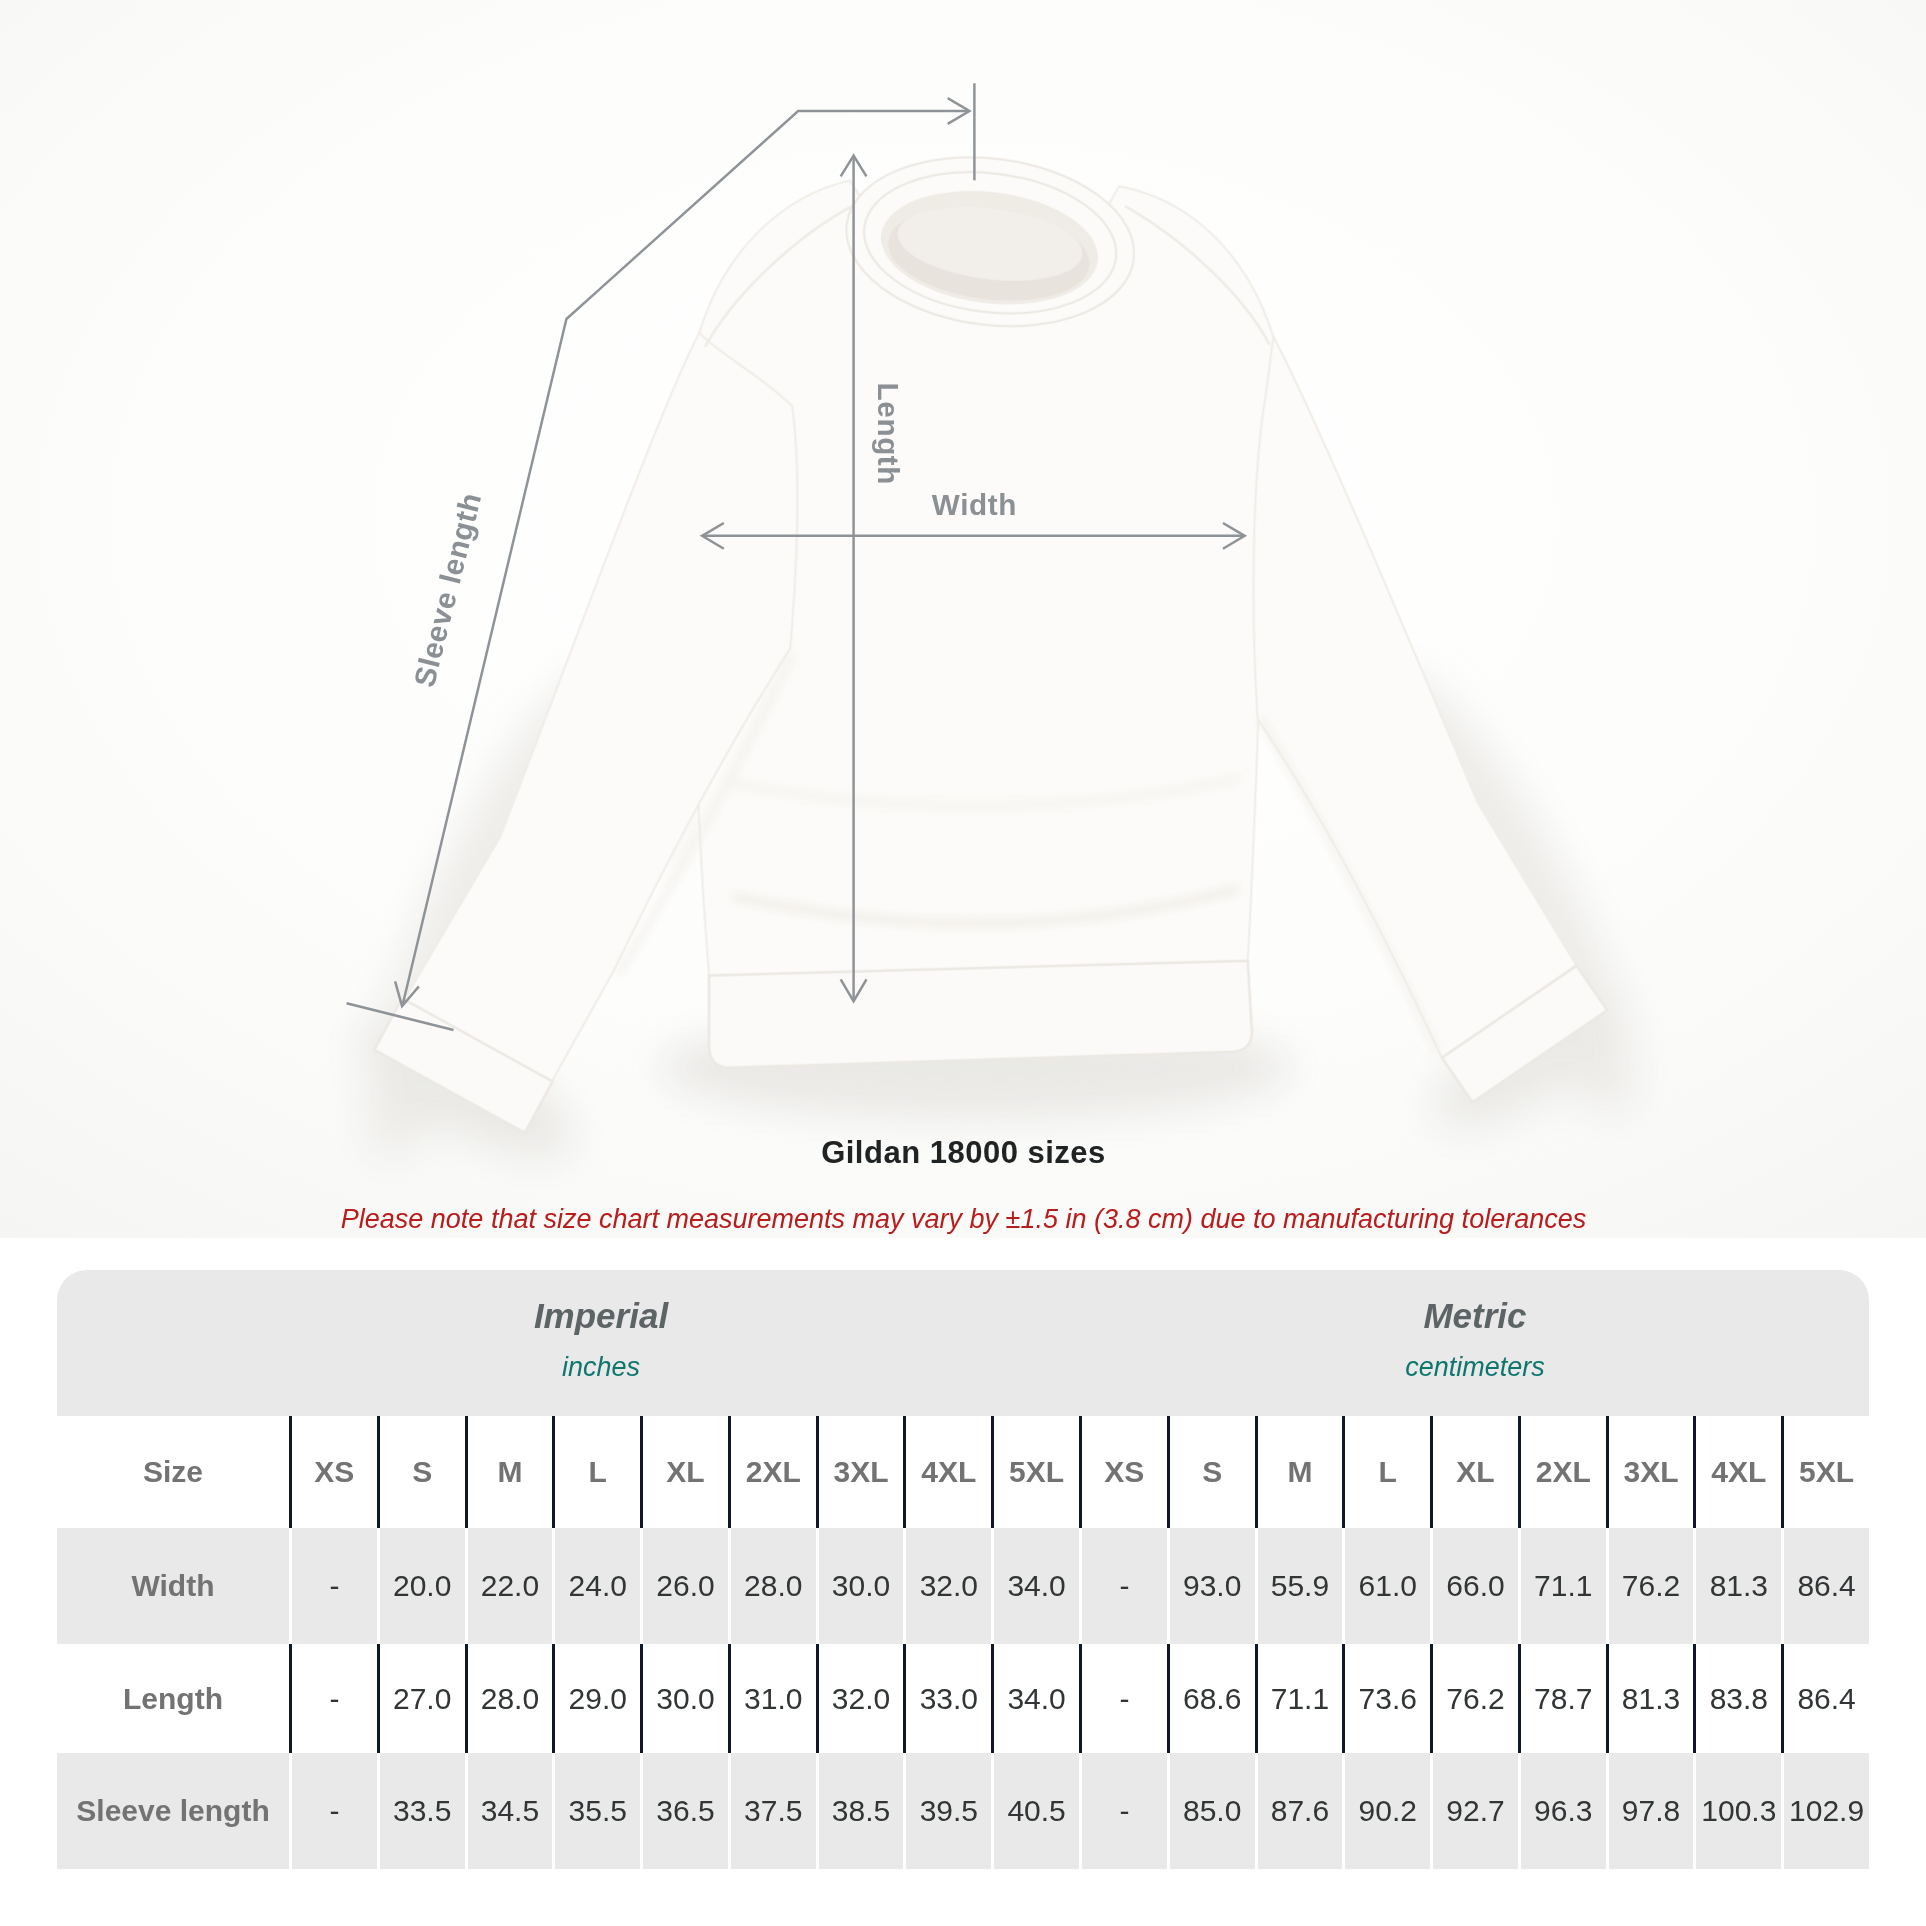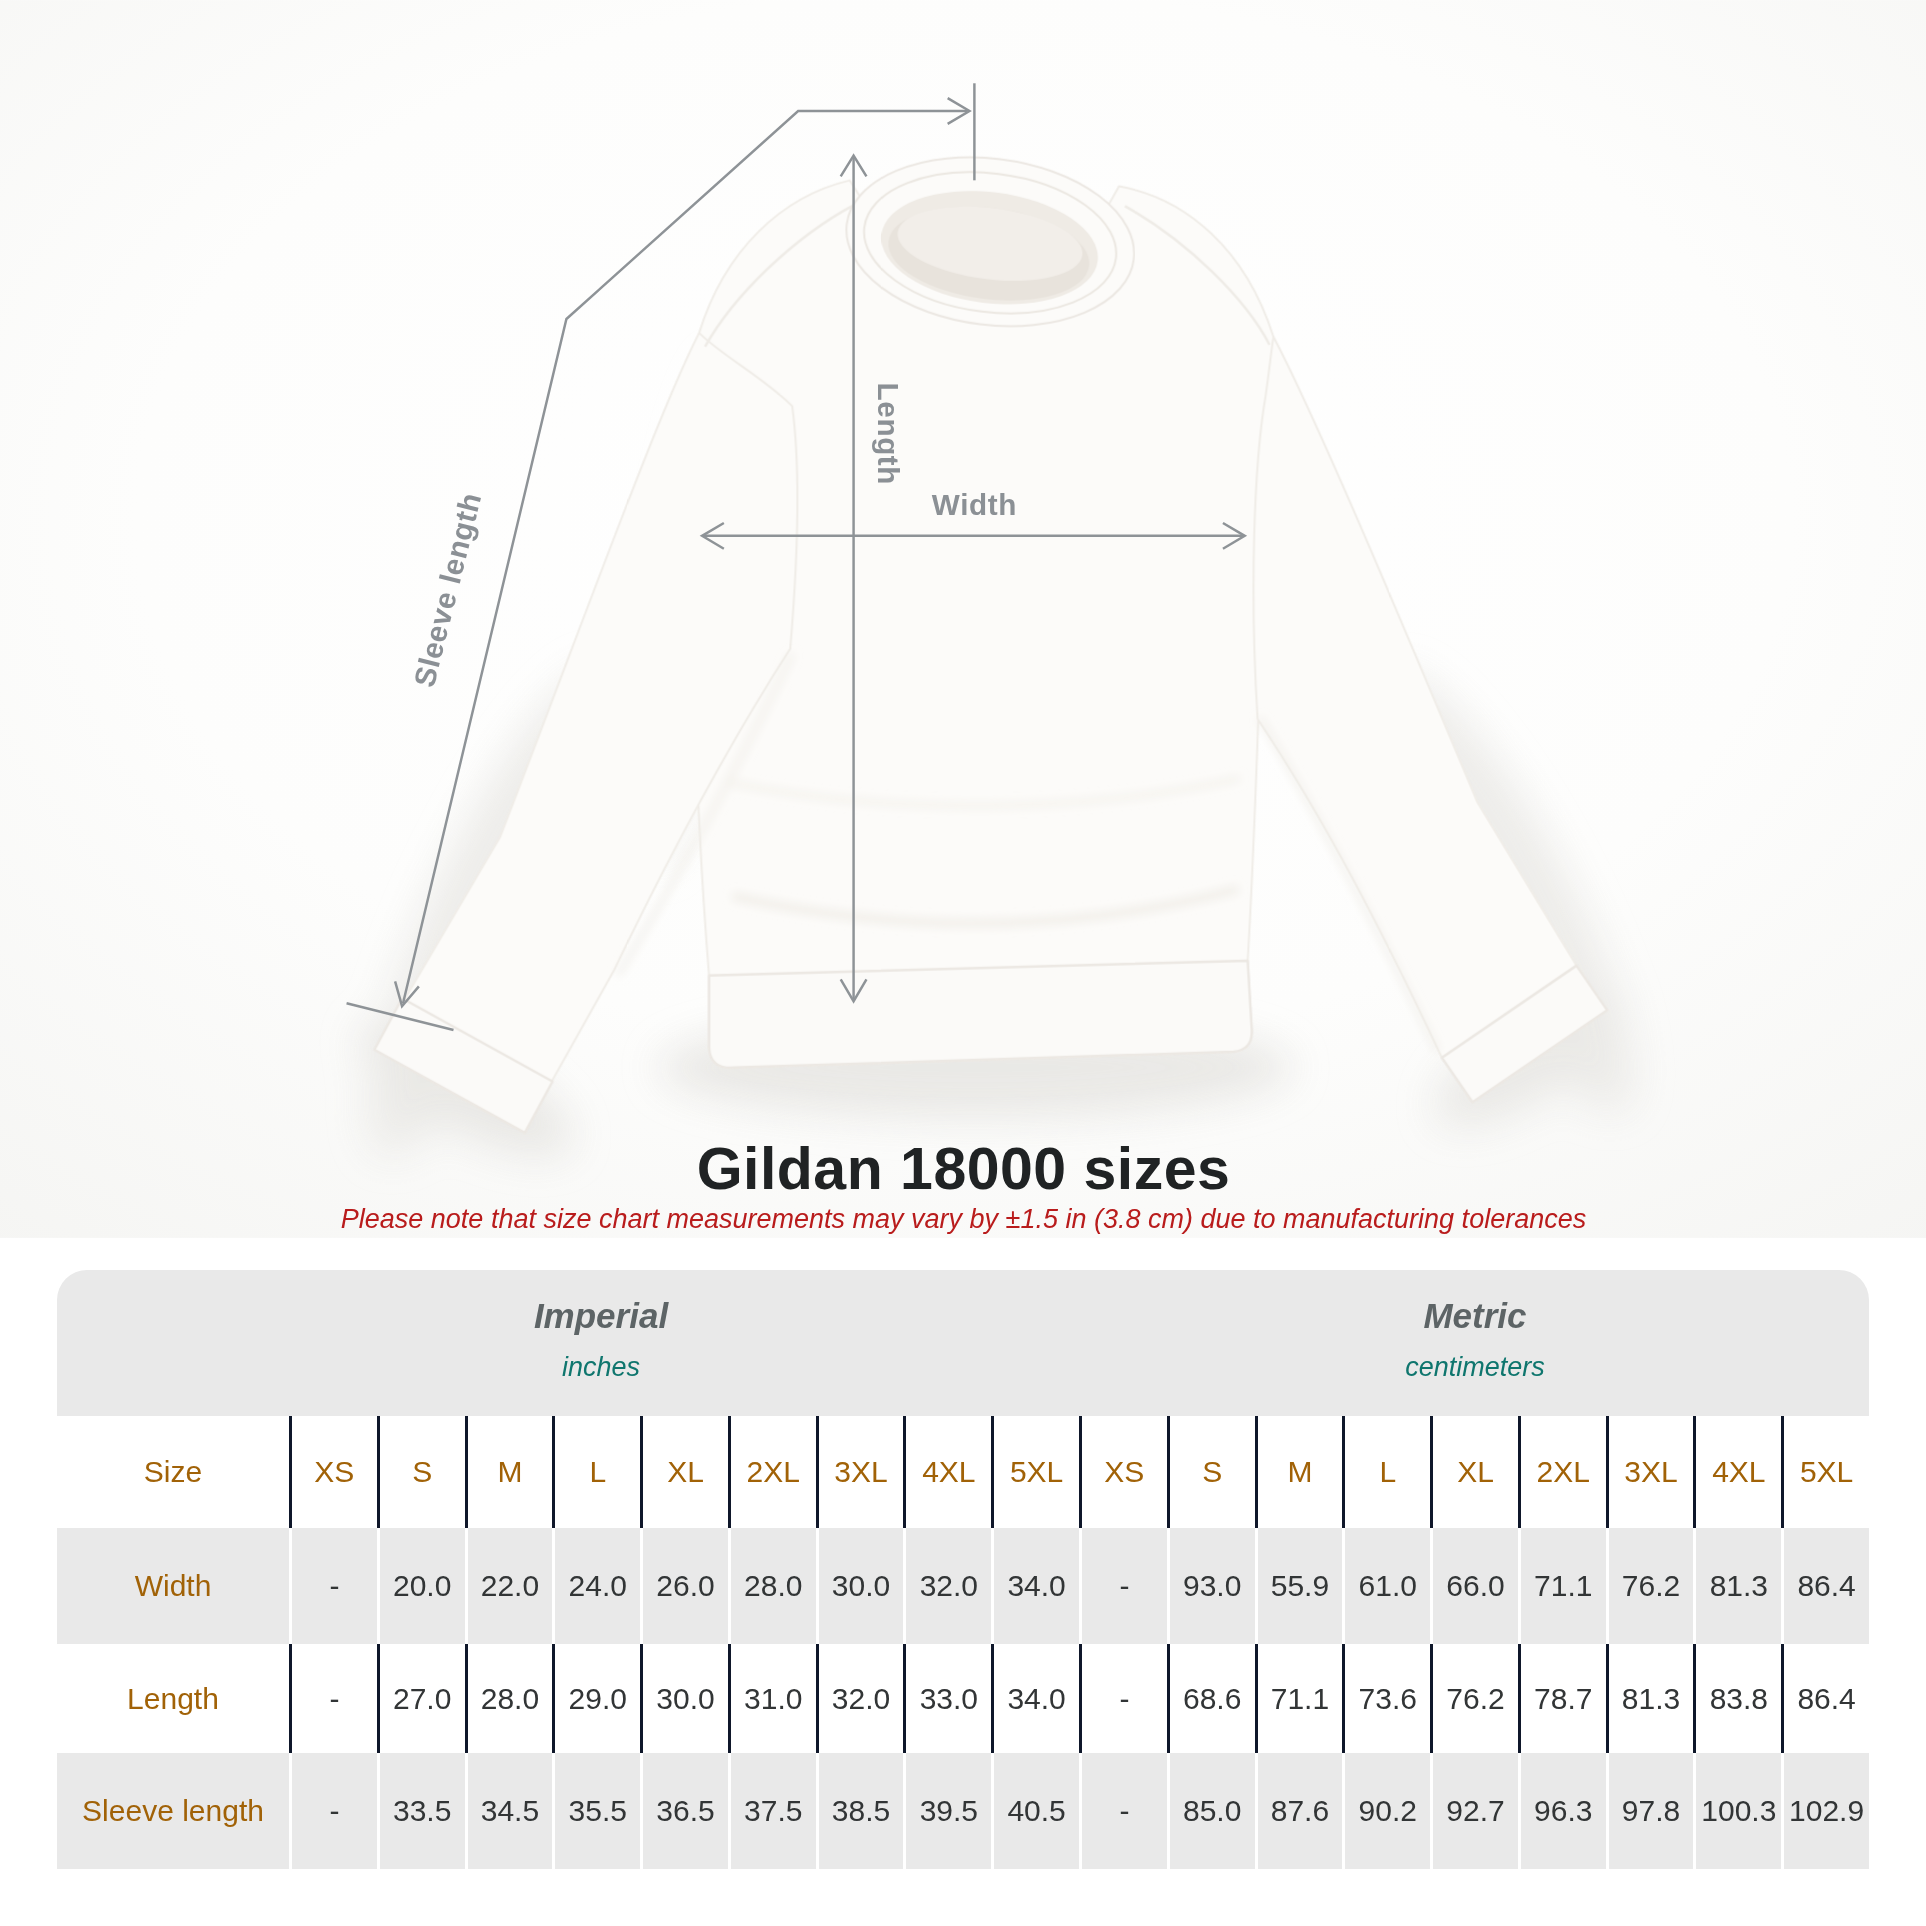--- a/index.html
+++ b/index.html
@@ -5,21 +5,21 @@
   html,body{margin:0;padding:0}
   body{
     width:1927px;height:1927px;position:relative;overflow:hidden;
     background:#ffffff;font-family:"Liberation Sans",sans-serif;
   }
   .figure-area{position:absolute;left:0;top:0;width:1927px;height:1238px}
   .figure-area svg{display:block}
 
   .page-title{
     position:absolute;top:1135px;left:0;width:100%;text-align:center;
-    font-size:59px;font-weight:700;color:#202324;letter-spacing:0.5px;
+    font-size:31px;font-weight:700;color:#202324;letter-spacing:0.5px;
   }
   .subtitle{
     position:absolute;top:1204px;left:0;width:100%;text-align:center;
     font-size:27px;font-style:italic;color:#b91c1c;
   }
 
   .size-table{
     position:absolute;left:57px;top:1270px;width:1812px;height:744px;
     border-radius:30px;overflow:hidden;background:#ffffff;
     display:grid;
@@ -30,21 +30,21 @@
   .grp{position:absolute;top:26px;transform:translateX(-50%);text-align:center;white-space:nowrap}
   .grp-imperial{left:544px}
   .grp-metric{left:1418px}
   .grp-title{font-size:35px;font-weight:700;font-style:italic;color:#5d6466}
   .grp-sub{font-size:27px;font-style:italic;color:#0f766e;margin-top:16px}
 
   .cell{
     display:flex;align-items:center;justify-content:center;
     font-size:30px;color:#323536;box-sizing:border-box;
   }
-  .cell.head,.cell.rlabel{font-weight:400;color:#a16207}
+  .cell.head,.cell.rlabel{font-weight:700;color:#737373}
   .row-white{background:#ffffff}
   .row-gray{background:#e9e9e9}
   .sep-gray{border-left:3px solid #0f172a}
   .sep-white{border-left:3px solid #ffffff}
 
   .ann-label{fill:#8b9095;font-family:"Liberation Sans",sans-serif;font-size:30px;font-weight:700;letter-spacing:.6px}
 </style>
 </head>
 <body>
 

